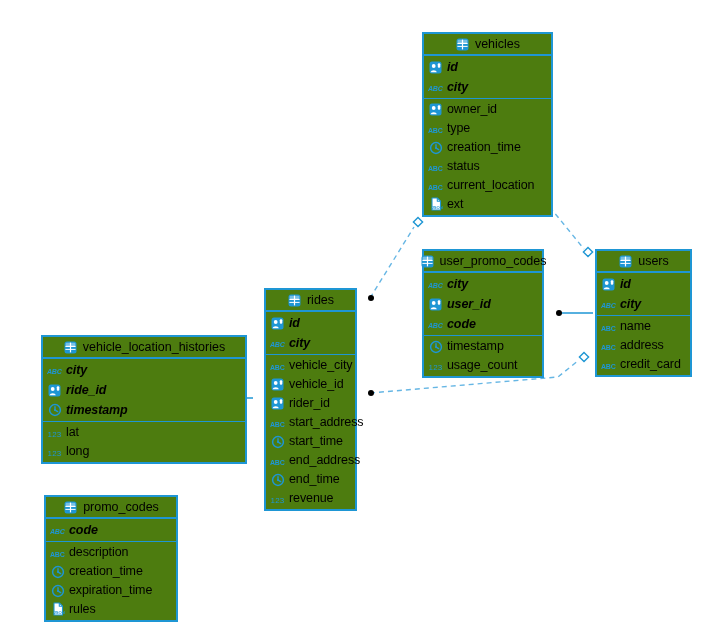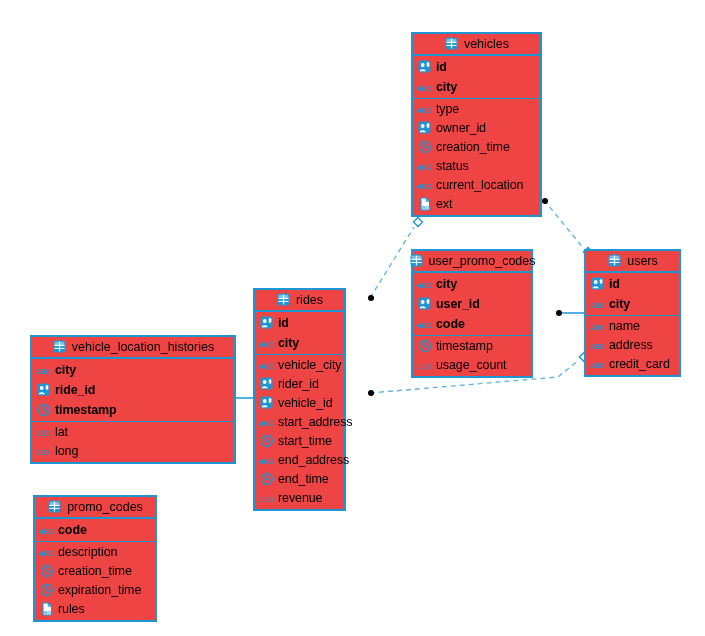--- a/index.html
+++ b/index.html
@@ -3,36 +3,36 @@
 <meta charset="utf-8">
 <style>
   :root{ --accent:#1e96d4; }
   html,body{margin:0;padding:0;}
   body{
     width:705px;height:636px;background:#ffffff;position:relative;overflow:hidden;
     font-family:"Liberation Sans", sans-serif;color:#0b0b0b;
   }
   .wires{position:absolute;left:0;top:0;z-index:0;}
   .tbl{
-    position:absolute;background:#ef4444;border:2px solid var(--accent);
-    box-sizing:border-box;z-index:1;
+    position:absolute;background:#4d7c0f;border:2px solid var(--accent);
+    box-sizing:border-box;z-index:1;margin-left:11px;
   }
   .tbl-header{
     display:flex;align-items:center;justify-content:center;gap:5px;
     height:20px;border-bottom:2px solid var(--accent);
     font-size:12.5px;color:#000;white-space:nowrap;
   }
   .sec{padding:1px 0;}
-  .sec.pk{border-bottom:1.5px solid var(--accent);}
+  .sec.pk{border-bottom:1.5px solid var(--accent);font-style:italic;}
   .row{
     display:flex;align-items:center;gap:4px;height:19px;padding:0 4px;
     font-size:12.5px;letter-spacing:-0.1px;white-space:nowrap;color:#000;
   }
   .row.pk{font-weight:bold;height:20px;}
-  .icon{width:15px;height:15px;flex:0 0 15px;display:flex;justify-content:center;}
+  .icon{width:15px;height:15px;flex:0 0 15px;display:flex;align-items:center;justify-content:center;}
   .icon svg{display:block;}
   .colname{line-height:1;}
 </style>
 </head>
 <body>
 
 <svg class="wires" width="705" height="636">
     <path d="M 214 398 L 253 398" fill="none" stroke="#1e96d4" stroke-width="1.4"></path>
     <circle cx="215" cy="398" r="3" fill="#000000"></circle>
     <path d="M 558 313 L 593 313" fill="none" stroke="#1e96d4" stroke-width="1.4"></path>
@@ -78,36 +78,36 @@
             <svg width="15" height="14" viewBox="0 0 15 14">
     <text x="0" y="10.5" font-family="Liberation Sans, sans-serif" font-size="7" font-weight="bold" fill="#1e96d4" letter-spacing="-0.2">ABC</text>
             </svg>
           </span>
           <span class="colname">city</span>
         </div>
       </div>
       <div class="sec">
         <div class="row">
           <span class="icon">
+            <svg width="13" height="13" viewBox="0 0 13 13">
+    <rect x="0.5" y="0.5" width="12" height="12" rx="2.5" fill="#1e96d4"></rect>
+    <circle cx="4.7" cy="5" r="1.9" fill="#fff"></circle>
+    <path d="M1.7 11.3 C1.7 8.4 7.7 8.4 7.7 11.3 Z" fill="#fff"></path>
+    <rect x="8.8" y="2.2" width="2.5" height="4.6" rx="1.1" fill="#fff"></rect>
+            </svg>
+          </span>
+          <span class="colname">owner_id</span>
+        </div>
+        <div class="row">
+          <span class="icon">
             <svg width="15" height="14" viewBox="0 0 15 14">
     <text x="0" y="10.5" font-family="Liberation Sans, sans-serif" font-size="7" font-weight="bold" fill="#1e96d4" letter-spacing="-0.2">ABC</text>
             </svg>
           </span>
           <span class="colname">type</span>
-        </div>
-        <div class="row">
-          <span class="icon">
-            <svg width="13" height="13" viewBox="0 0 13 13">
-    <rect x="0.5" y="0.5" width="12" height="12" rx="2.5" fill="#1e96d4"></rect>
-    <circle cx="4.7" cy="5" r="1.9" fill="#fff"></circle>
-    <path d="M1.7 11.3 C1.7 8.4 7.7 8.4 7.7 11.3 Z" fill="#fff"></path>
-    <rect x="8.8" y="2.2" width="2.5" height="4.6" rx="1.1" fill="#fff"></rect>
-            </svg>
-          </span>
-          <span class="colname">owner_id</span>
         </div>
         <div class="row">
           <span class="icon">
             <svg width="14" height="14" viewBox="0 0 14 14">
     <circle cx="7" cy="7" r="5.4" fill="none" stroke="#1e96d4" stroke-width="1.5"></circle>
     <path d="M7 3.8 L7 7 L9.7 8.6" fill="none" stroke="#1e96d4" stroke-width="1.4" stroke-linecap="round"></path>
     <circle cx="7" cy="7" r="1" fill="#1e96d4"></circle>
             </svg>
           </span>
           <span class="colname">creation_time</span>
@@ -309,32 +309,32 @@
         </div>
         <div class="row">
           <span class="icon">
             <svg width="13" height="13" viewBox="0 0 13 13">
     <rect x="0.5" y="0.5" width="12" height="12" rx="2.5" fill="#1e96d4"></rect>
     <circle cx="4.7" cy="5" r="1.9" fill="#fff"></circle>
     <path d="M1.7 11.3 C1.7 8.4 7.7 8.4 7.7 11.3 Z" fill="#fff"></path>
     <rect x="8.8" y="2.2" width="2.5" height="4.6" rx="1.1" fill="#fff"></rect>
             </svg>
           </span>
+          <span class="colname">vehicle_id</span>
+        </div>
+        <div class="row">
+          <span class="icon">
+            <svg width="13" height="13" viewBox="0 0 13 13">
+    <rect x="0.5" y="0.5" width="12" height="12" rx="2.5" fill="#1e96d4"></rect>
+    <circle cx="4.7" cy="5" r="1.9" fill="#fff"></circle>
+    <path d="M1.7 11.3 C1.7 8.4 7.7 8.4 7.7 11.3 Z" fill="#fff"></path>
+    <rect x="8.8" y="2.2" width="2.5" height="4.6" rx="1.1" fill="#fff"></rect>
+            </svg>
+          </span>
           <span class="colname">rider_id</span>
-        </div>
-        <div class="row">
-          <span class="icon">
-            <svg width="13" height="13" viewBox="0 0 13 13">
-    <rect x="0.5" y="0.5" width="12" height="12" rx="2.5" fill="#1e96d4"></rect>
-    <circle cx="4.7" cy="5" r="1.9" fill="#fff"></circle>
-    <path d="M1.7 11.3 C1.7 8.4 7.7 8.4 7.7 11.3 Z" fill="#fff"></path>
-    <rect x="8.8" y="2.2" width="2.5" height="4.6" rx="1.1" fill="#fff"></rect>
-            </svg>
-          </span>
-          <span class="colname">vehicle_id</span>
         </div>
         <div class="row">
           <span class="icon">
             <svg width="15" height="14" viewBox="0 0 15 14">
     <text x="0" y="10.5" font-family="Liberation Sans, sans-serif" font-size="7" font-weight="bold" fill="#1e96d4" letter-spacing="-0.2">ABC</text>
             </svg>
           </span>
           <span class="colname">start_address</span>
         </div>
         <div class="row">
@@ -431,21 +431,21 @@
         <div class="row">
           <span class="icon">
             <svg width="15" height="14" viewBox="0 0 15 14">
     <text x="0.5" y="10.5" font-family="Liberation Sans, sans-serif" font-size="8" fill="#1e96d4" letter-spacing="0.2">123</text>
             </svg>
           </span>
           <span class="colname">long</span>
         </div>
       </div>
     </div>
-    <div class="tbl" style="left: 33px; top: 495px; width: 124px;">
+    <div class="tbl" style="left: 33px; top: 495px; width: 134px;">
       <div class="tbl-header">
         <span class="icon">
           <svg width="13" height="13" viewBox="0 0 13 13">
     <rect x="0.5" y="0.5" width="12" height="12" rx="2.5" fill="#1e96d4"></rect>
     <rect x="1.6" y="1.8" width="9.8" height="3.2" rx="1" fill="#ffffff" opacity="0.4"></rect>
     <line x1="1.4" y1="5.4" x2="11.6" y2="5.4" stroke="#fff" stroke-width="1.2"></line>
     <line x1="6.5" y1="1.6" x2="6.5" y2="11.4" stroke="#fff" stroke-width="1.2"></line>
     <line x1="1.4" y1="8.4" x2="11.6" y2="8.4" stroke="#fff" stroke-width="1"></line>
           </svg>
         </span>

